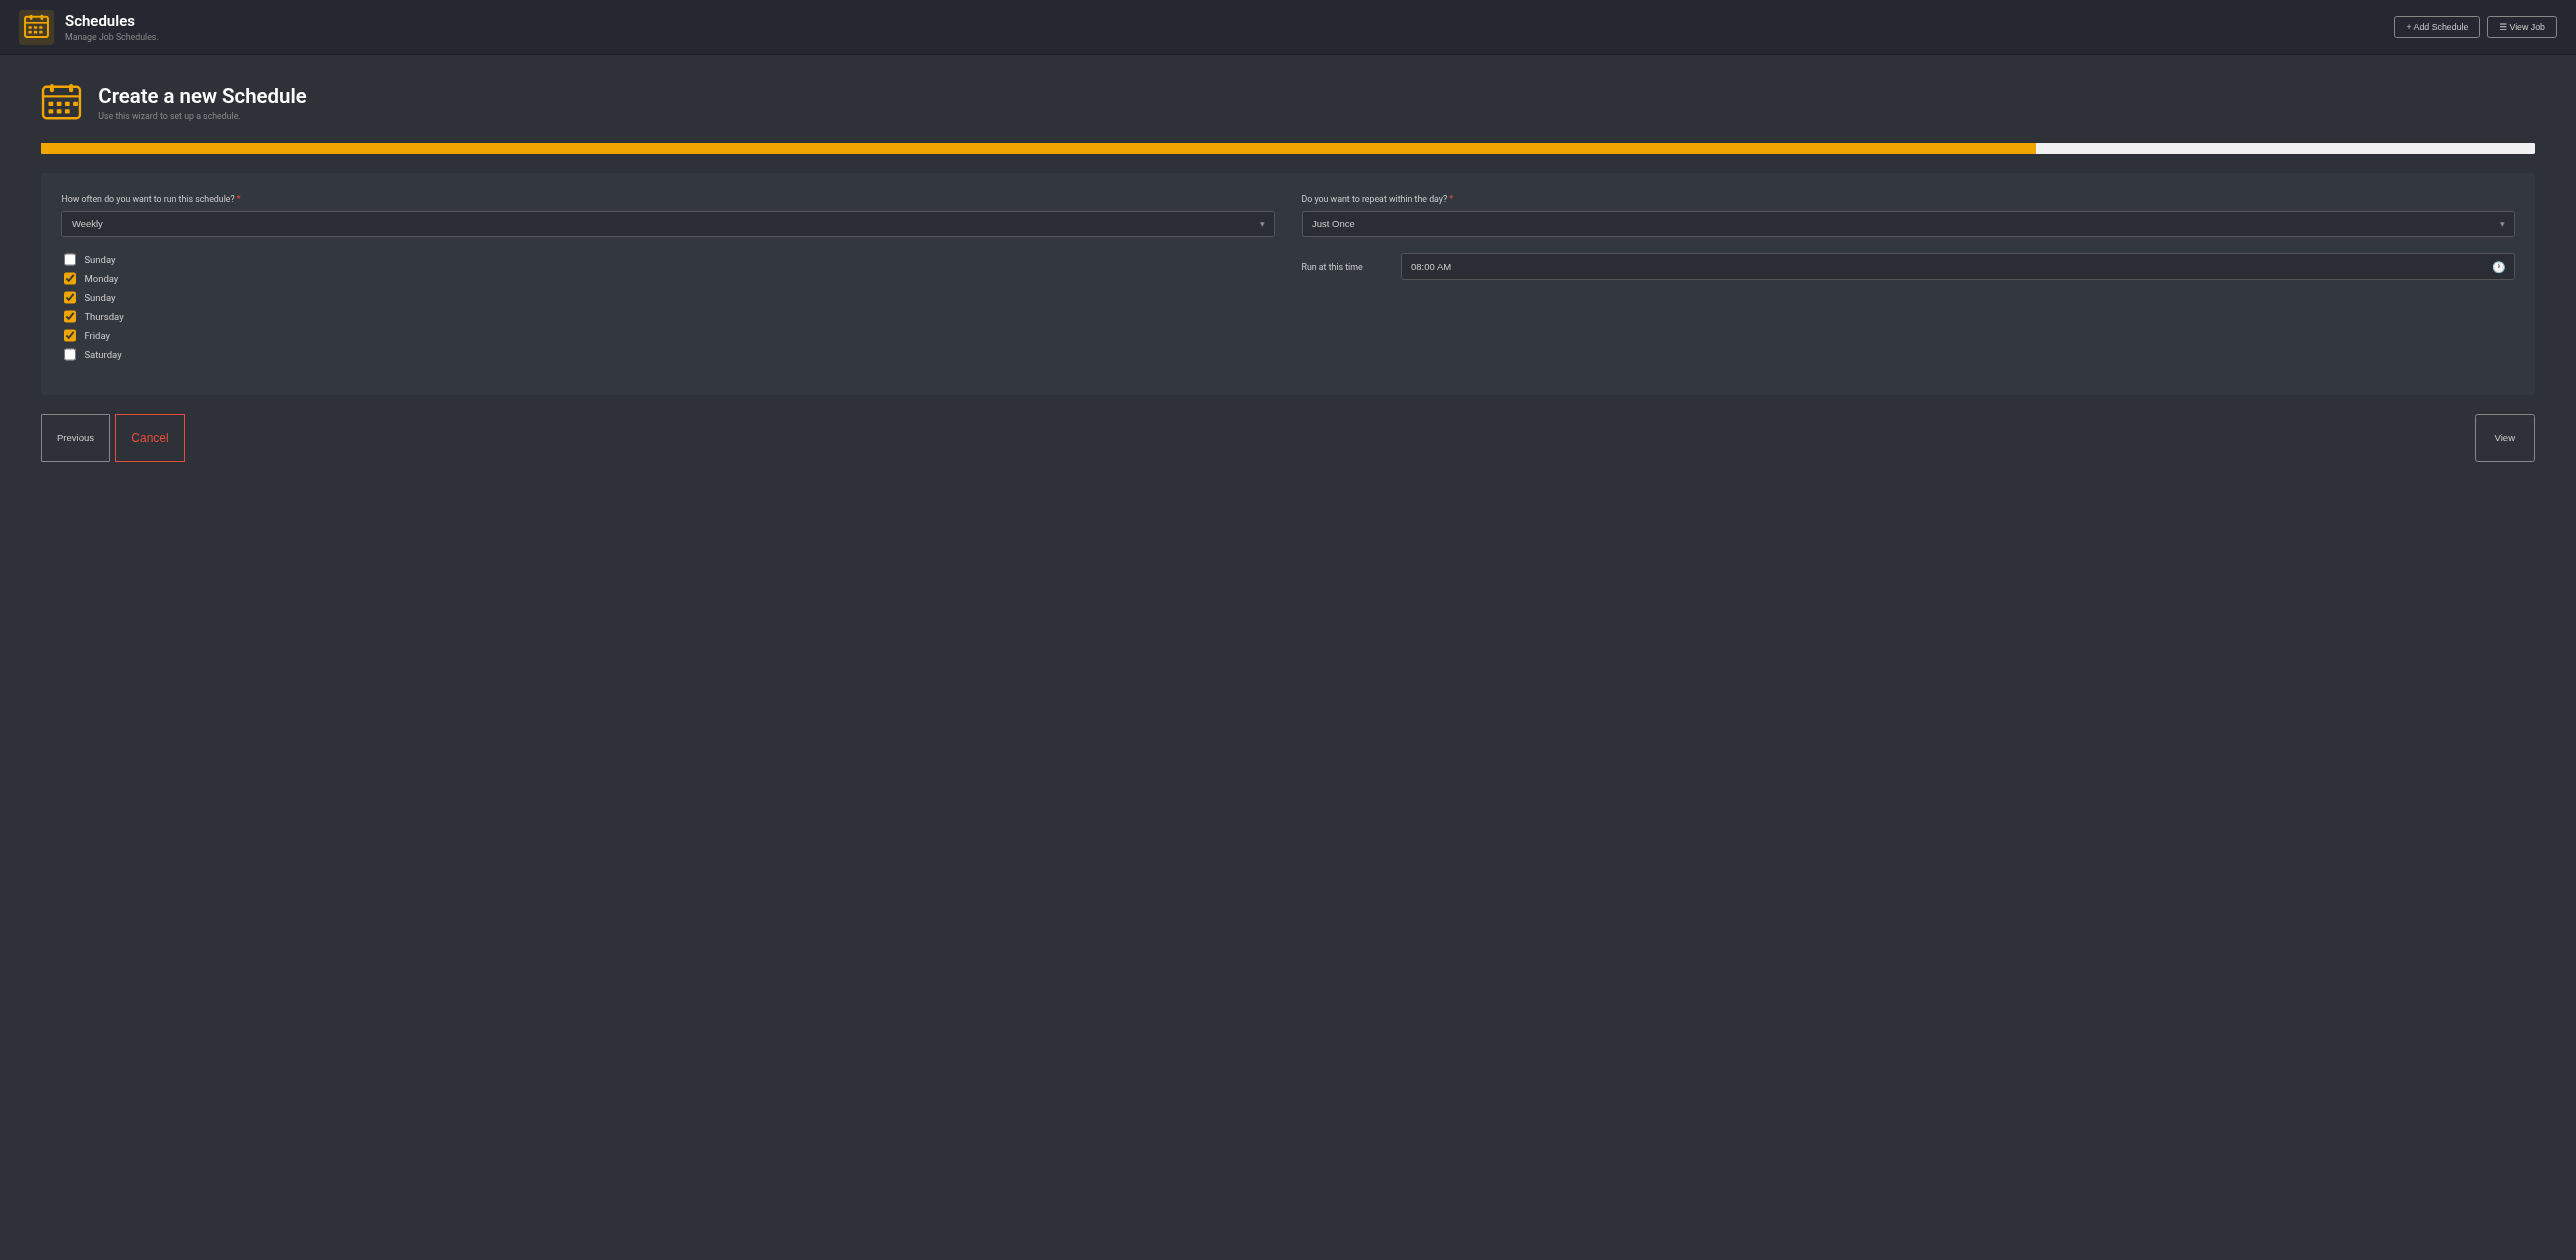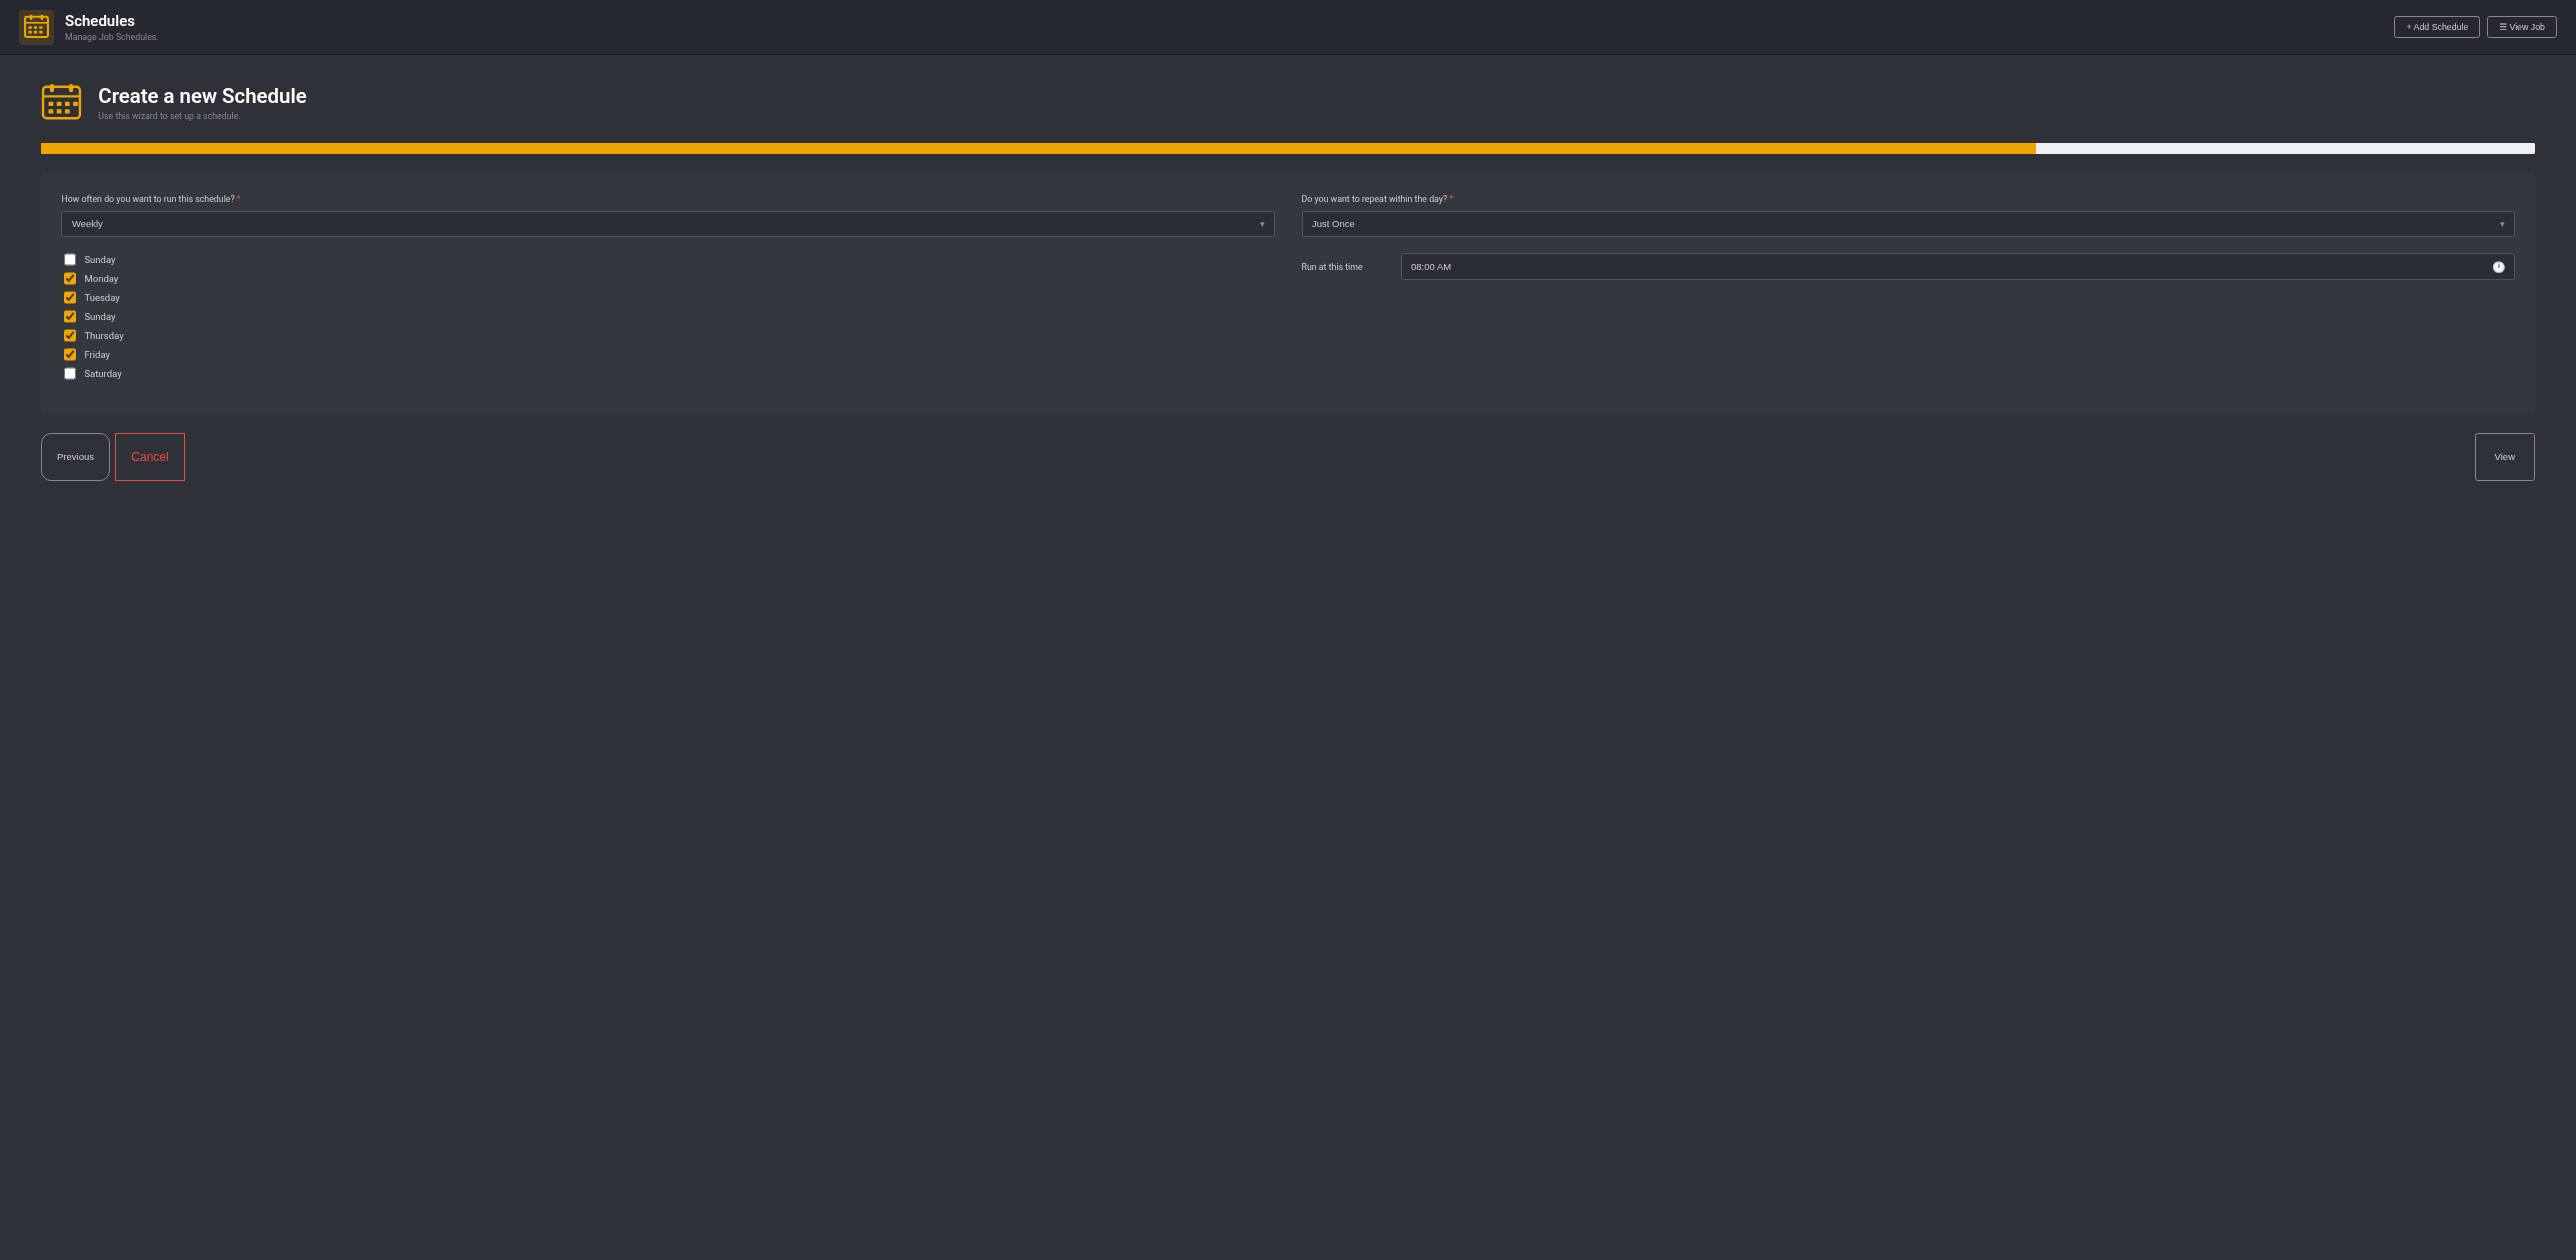--- a/index.html
+++ b/index.html
@@ -257,21 +257,21 @@
     .footer-left {
       display: flex;
       gap: 5.4px;
     }
 
     .btn-outline {
       background: transparent;
       border: 0.7px solid #888;
       color: #ccc;
       padding: 6.8px 15px;
-      border-radius: 10px;
+      border-radius: 1px;
       cursor: pointer;
       font-size: 9.5px;
     }
 
     .btn-cancel {
       background: transparent;
       border: 0.7px solid #e74c3c;
       color: #e74c3c;
       padding: 16px 15px;
       border-radius: 0;
@@ -400,24 +400,20 @@
             <label class="day-item">
               <input type="checkbox" class="day-checkbox" style="">
               <span>Sunday</span>
             </label>
 
             <label class="day-item">
               <input type="checkbox" class="day-checkbox" checked="" style="">
               <span>Monday</span>
             </label>
 
-            <label class="day-item">
-              <input type="checkbox" class="day-checkbox" checked="" style="">
-              <span>Tuesday</span>
-            </label>
 
             <label class="day-item">
               <input type="checkbox" class="day-checkbox" checked="" style="">
               <span>Sunday</span>
             </label>
 
             <label class="day-item">
               <input type="checkbox" class="day-checkbox" checked="" style="">
               <span>Thursday</span>
             </label>

